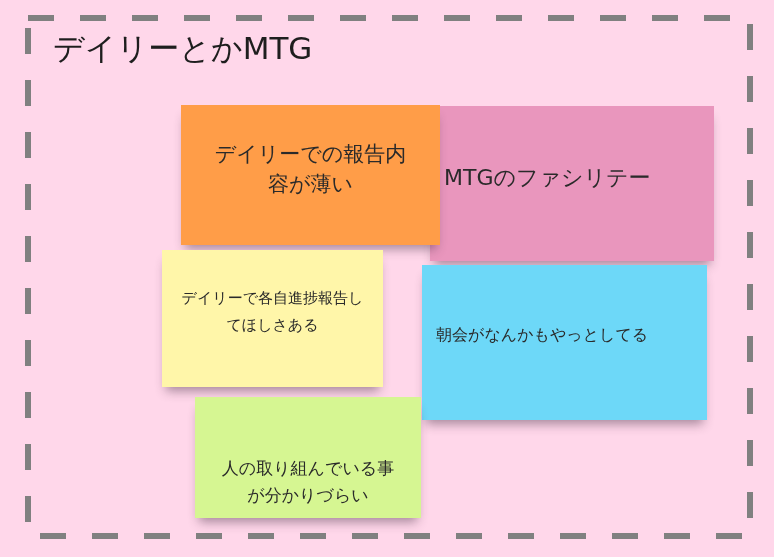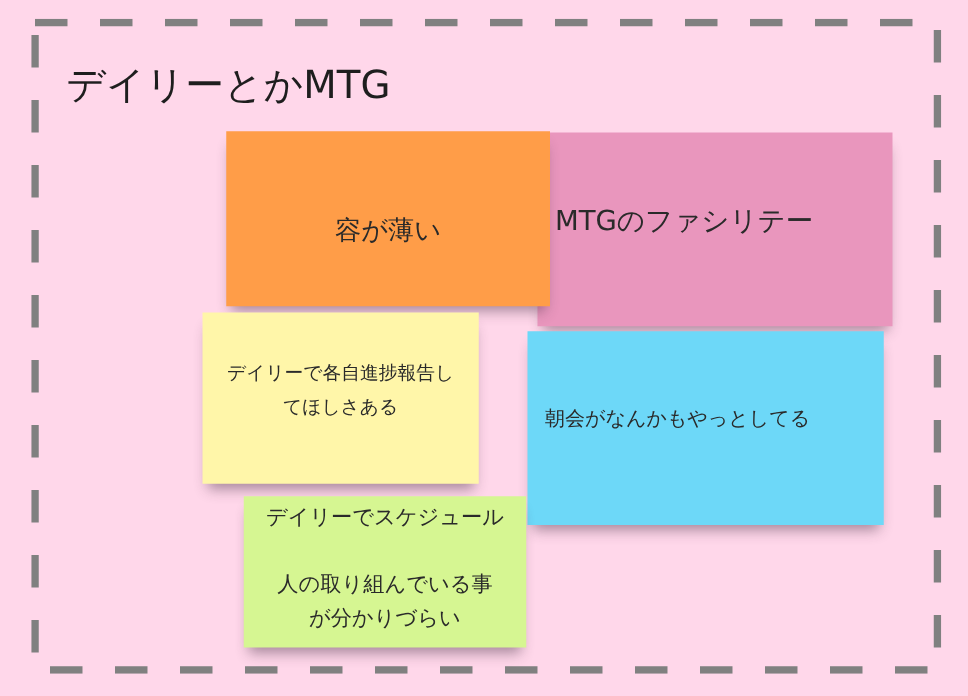--- a/index.html
+++ b/index.html
@@ -20,21 +20,21 @@
     left: 25px;
     top: 15px;
     width: 728px;
     height: 524px;
     pointer-events: none;
   }
   .frame svg { position: absolute; left: 0; top: 0; }
   .frame-title {
     position: absolute;
     left: 53px;
-    top: 48px;
+    top: 28px;
     font-size: 31px;
     line-height: 40px;
     color: #1e1e1e;
     letter-spacing: 0px;
     white-space: nowrap;
   }
   .sticky {
     position: absolute;
     box-sizing: border-box;
     display: flex;
@@ -88,21 +88,21 @@
 <div class="frame">
   <svg width="728" height="524" viewBox="0 0 728 524">
     <rect x="3" y="3" width="722" height="518" fill="none" stroke="#808080" stroke-width="6" stroke-dasharray="26 26"></rect>
   </svg>
 </div>
 
 <div class="frame-title">デイリーとかMTG</div>
 
 <div class="sticky s-orange">
   <span class="txt">
-    <br>
+    <span>デイリーでの報告内</span><br>
     <span>容が薄い</span>
   </span>
 </div>
 
 <div class="sticky s-pink">
   <span class="txt">
     <span>MTGのファシリテー</span><br>
   </span>
 </div>
 
@@ -114,18 +114,18 @@
 </div>
 
 <div class="sticky s-blue">
   <span class="txt">
     <span>朝会がなんかもやっとしてる</span><br>
   </span>
 </div>
 
 <div class="sticky s-green">
   <span class="txt">
-    <span>デイリーでスケジュール</span><br>
+    <br>
     <br>
     <span>人の取り組んでいる事</span><br>
     <span>が分かりづらい</span>
   </span>
 </div>
 
 </body></html>

